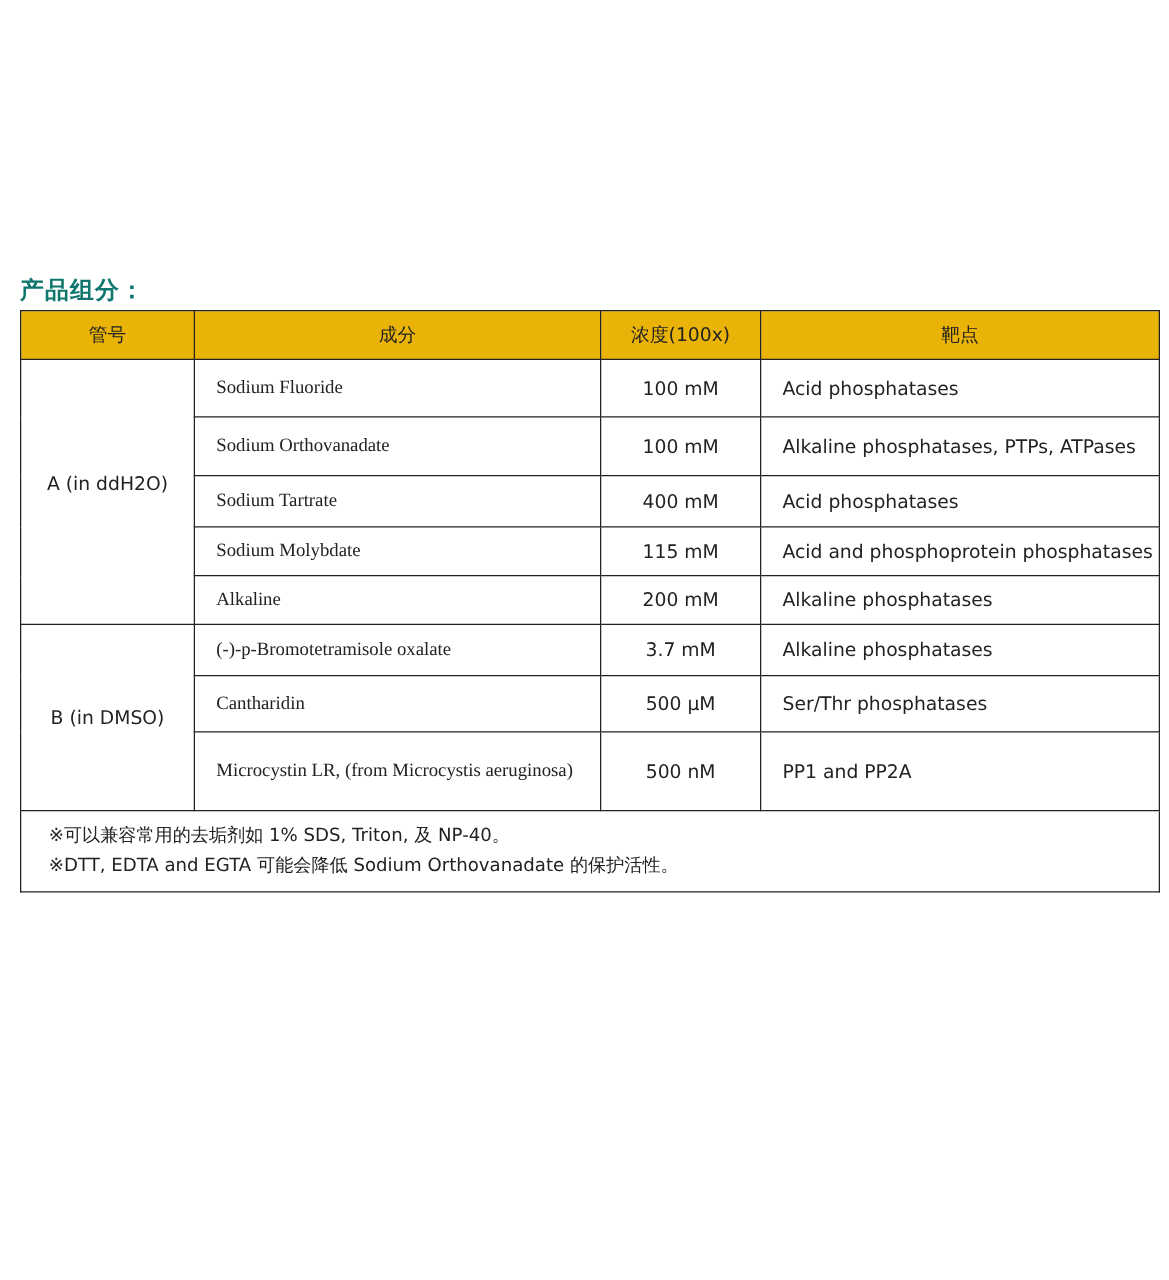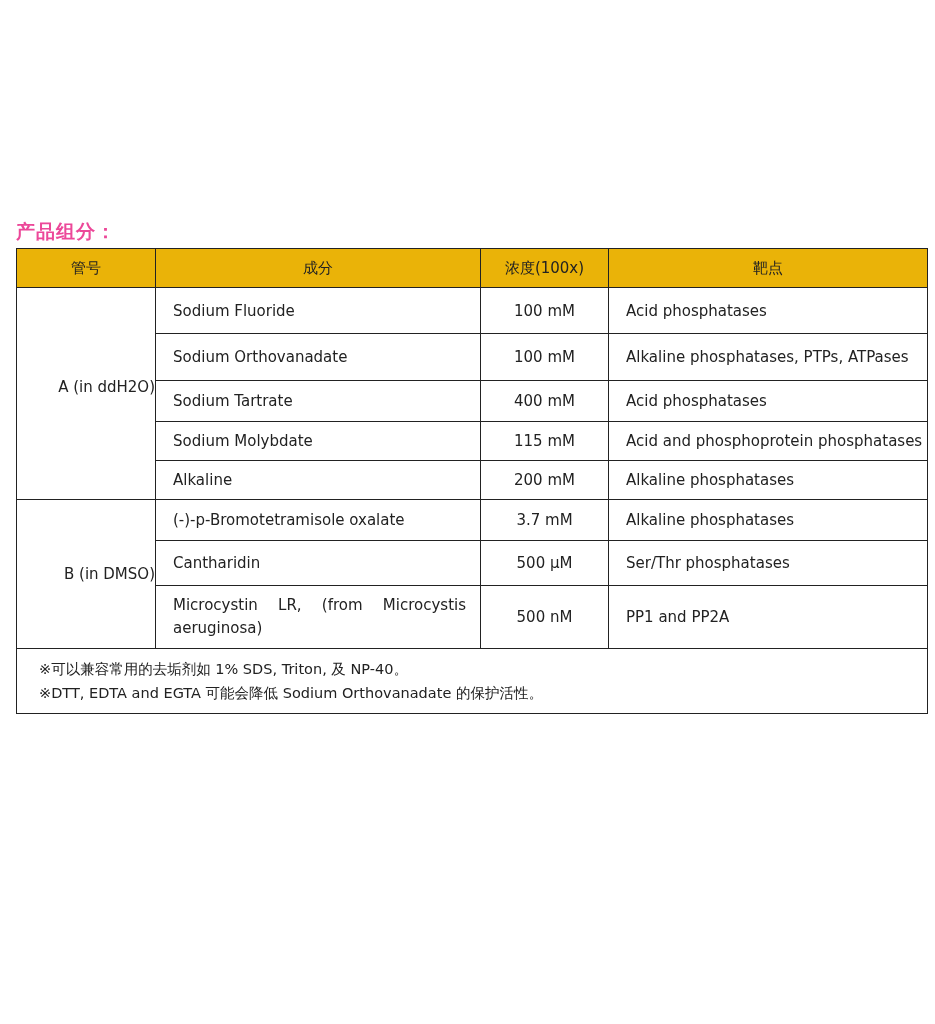--- a/index.html
+++ b/index.html
@@ -1,22 +1,22 @@
 <!DOCTYPE html>
 <html><head>
 <meta charset="utf-8">
 <style>
   html, body { margin: 0; padding: 0; background: #ffffff; }
   body { width: 935px; height: 1024px; position: relative; font-family: "DejaVu Sans", "Liberation Sans", sans-serif; color: #222; }
-  .title { position: absolute; left: 16px; top: 219px; font-size: 19px; font-weight: bold; color: #ec4899; letter-spacing: 1px; }
+  .title { position: absolute; left: 16px; top: 219px; font-size: 19px; font-weight: bold; color: #0f766e; letter-spacing: 1px; }
   table.comp { position: absolute; left: 16px; top: 248px; width: 912px; border-collapse: collapse; font-size: 15px; }
   table.comp td, table.comp th { border: 1.5px solid #222; padding: 0; }
   table.comp th { background: #eab308; font-weight: normal; height: 38px; text-align: center; color: #222; }
-  .c1 { width: 138px; text-align: right; }
-  .c2 { width: 293px; text-align: left; padding-left: 17px !important; }
+  .c1 { width: 138px; text-align: center; }
+  .c2 { width: 293px; text-align: left; padding-left: 17px !important; font-family: Liberation Serif, serif; }
   .c3 { width: 127px; text-align: center; margin-top: 20px; }
   .c4 { text-align: left; padding-left: 17px !important; margin-top: 40px; }
   table.comp th.c2, table.comp th.c4 { text-align: center; padding-left: 0 !important; }
   .notes { padding: 8px 0 8px 22px !important; font-size: 14.5px; line-height: 24px; }
   .tube-a { vertical-align: middle; padding-bottom: 14px !important; }
 </style>
 </head>
 <body>
 
 <div class="title">产品组分：</div>

